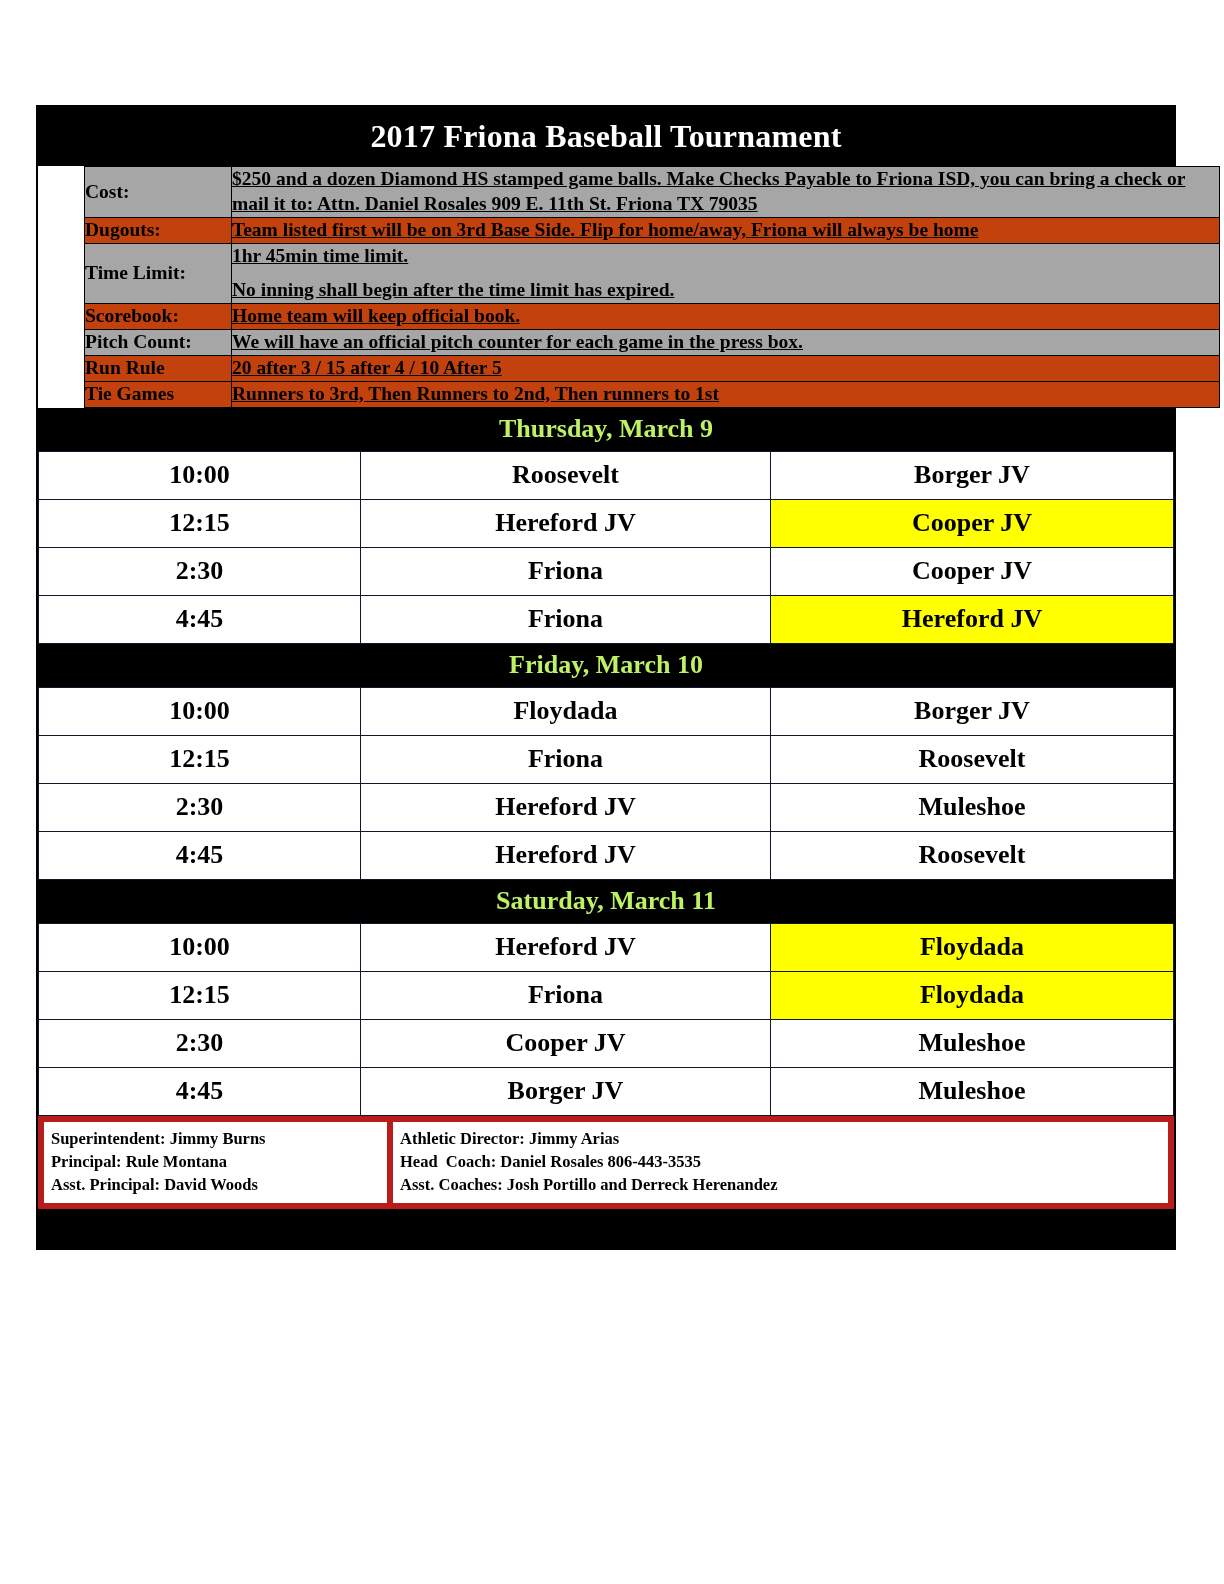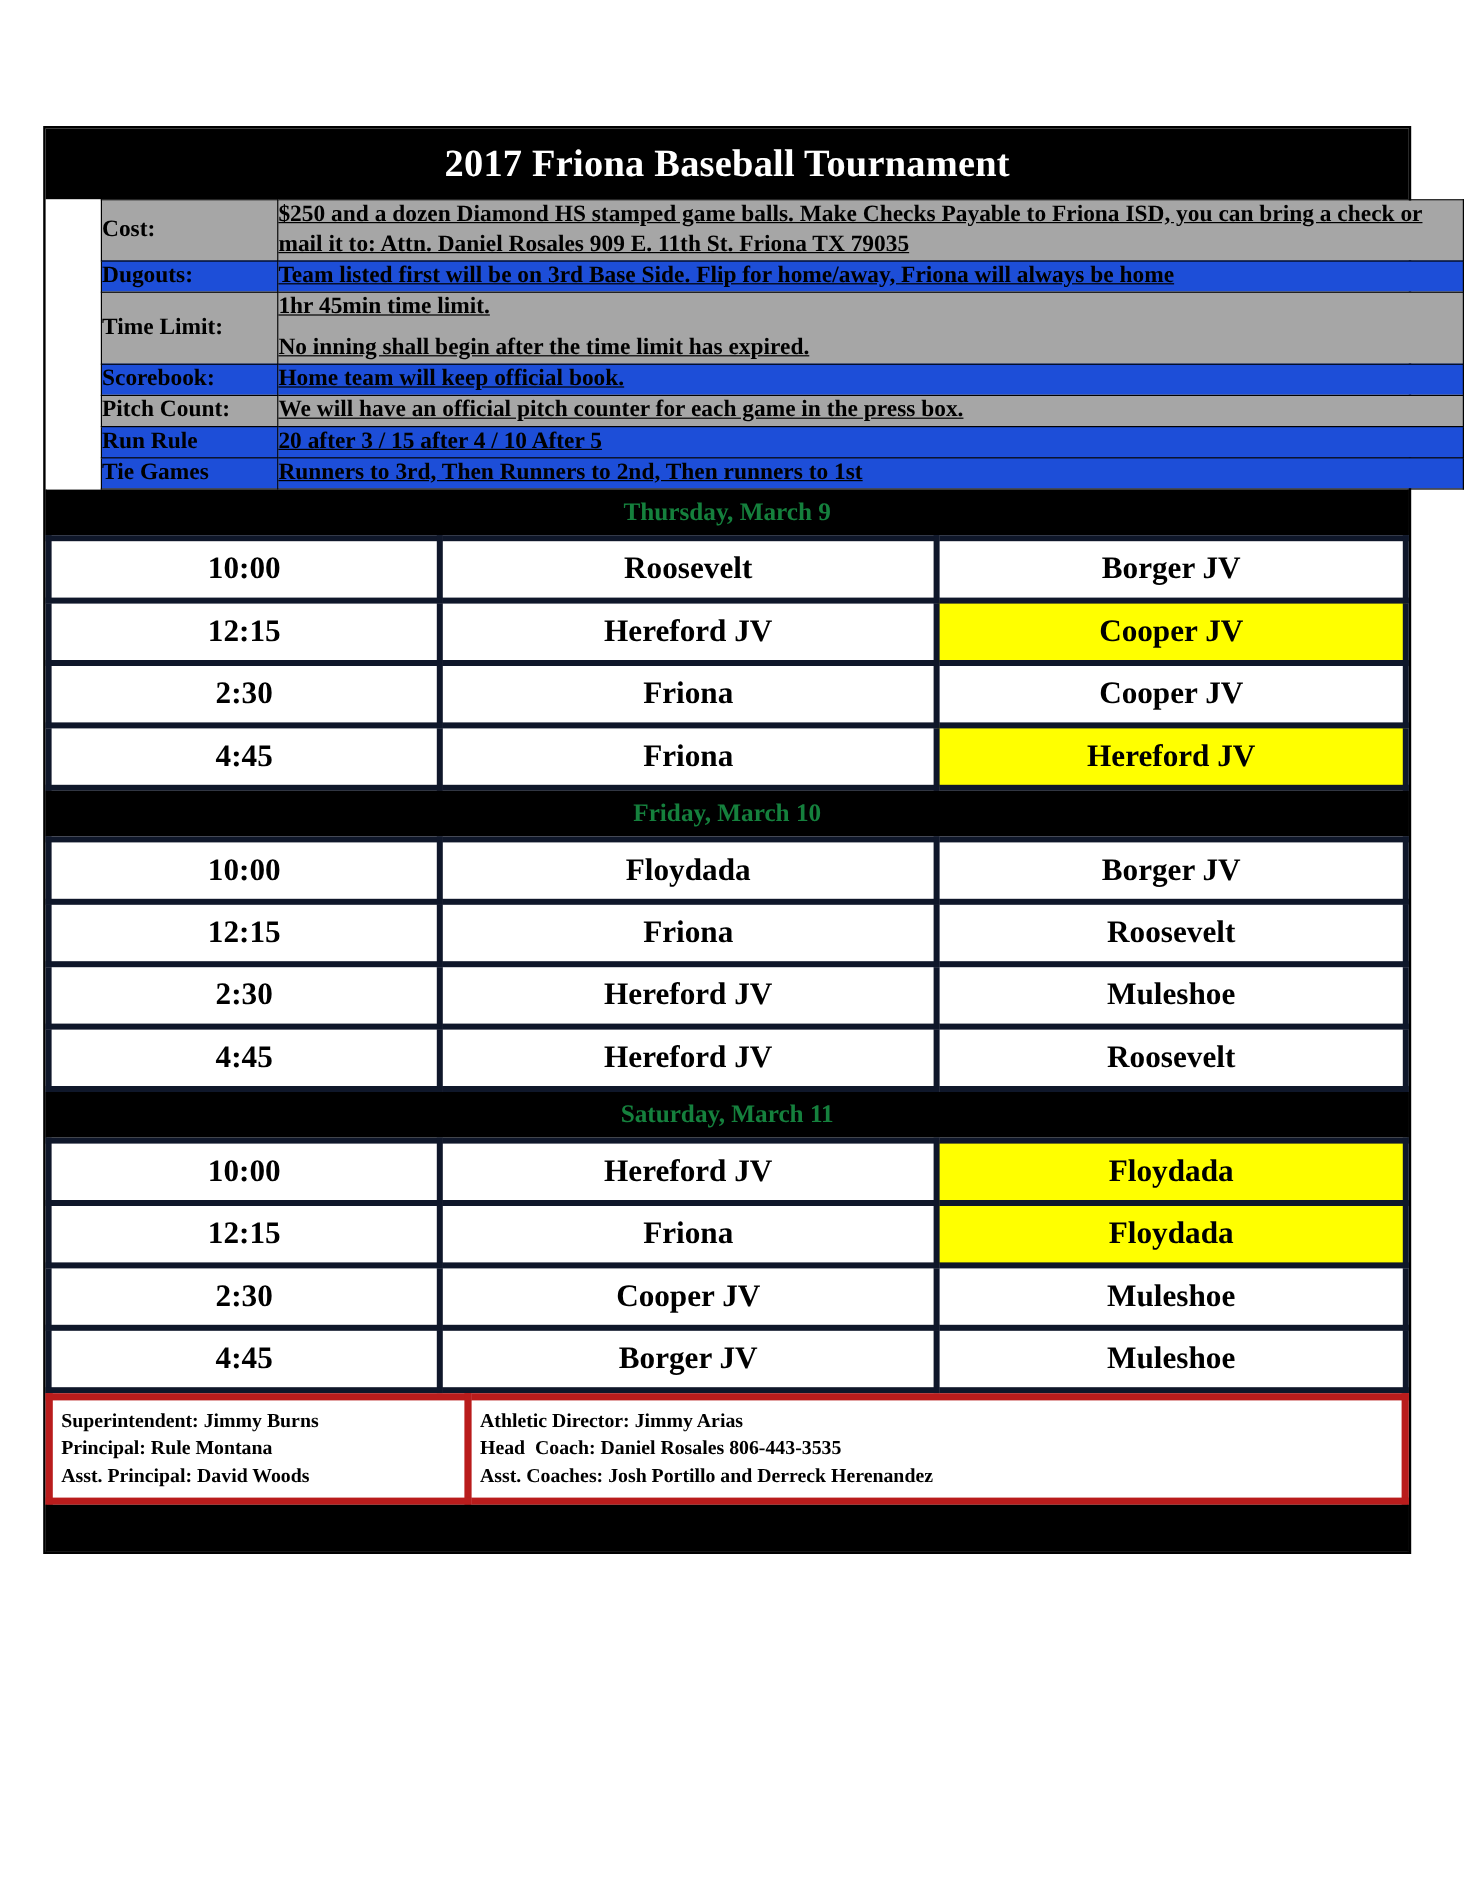--- a/index.html
+++ b/index.html
@@ -68,41 +68,41 @@
   }
   .info-value {
     font-weight: bold;
     font-size: 19.5px;
     padding: 2px 6px 3px 7px;
     line-height: 1.28;
   }
   .info-value .line { display: block; text-decoration: underline; }
   .info-value .line + .line { margin-top: 9px; }
   .row-gray td { background: #a6a6a6; }
-  .row-white td { background: #1d4ed8; }
+  .row-white td { background: #c2410c; }
 
   
   .day-band {
     background: #000000;
-    color: #15803d;
-    text-align: center;
-    font-weight: bold;
-    font-size: 21px;
+    color: #bef264;
+    text-align: center;
+    font-weight: bold;
+    font-size: 26px;
     padding: 6px 0 7px 0;
     border-left: 1px solid #000;
     border-right: 1px solid #000;
   }
 
   .sched-table {
     width: 100%;
     border-collapse: collapse;
     table-layout: fixed;
   }
   .sched-table td {
-    border: 5px solid #0f172a;
+    border: 1px solid #0f172a;
     text-align: center;
     font-weight: bold;
     font-size: 26px;
     padding: 7px 0 8px 0;
     background: #ffffff;
     height: 32px;
   }
   .col-time { width: 321px; }
   .col-team-a { width: 409px; }
   .col-team-b { width: auto; }

